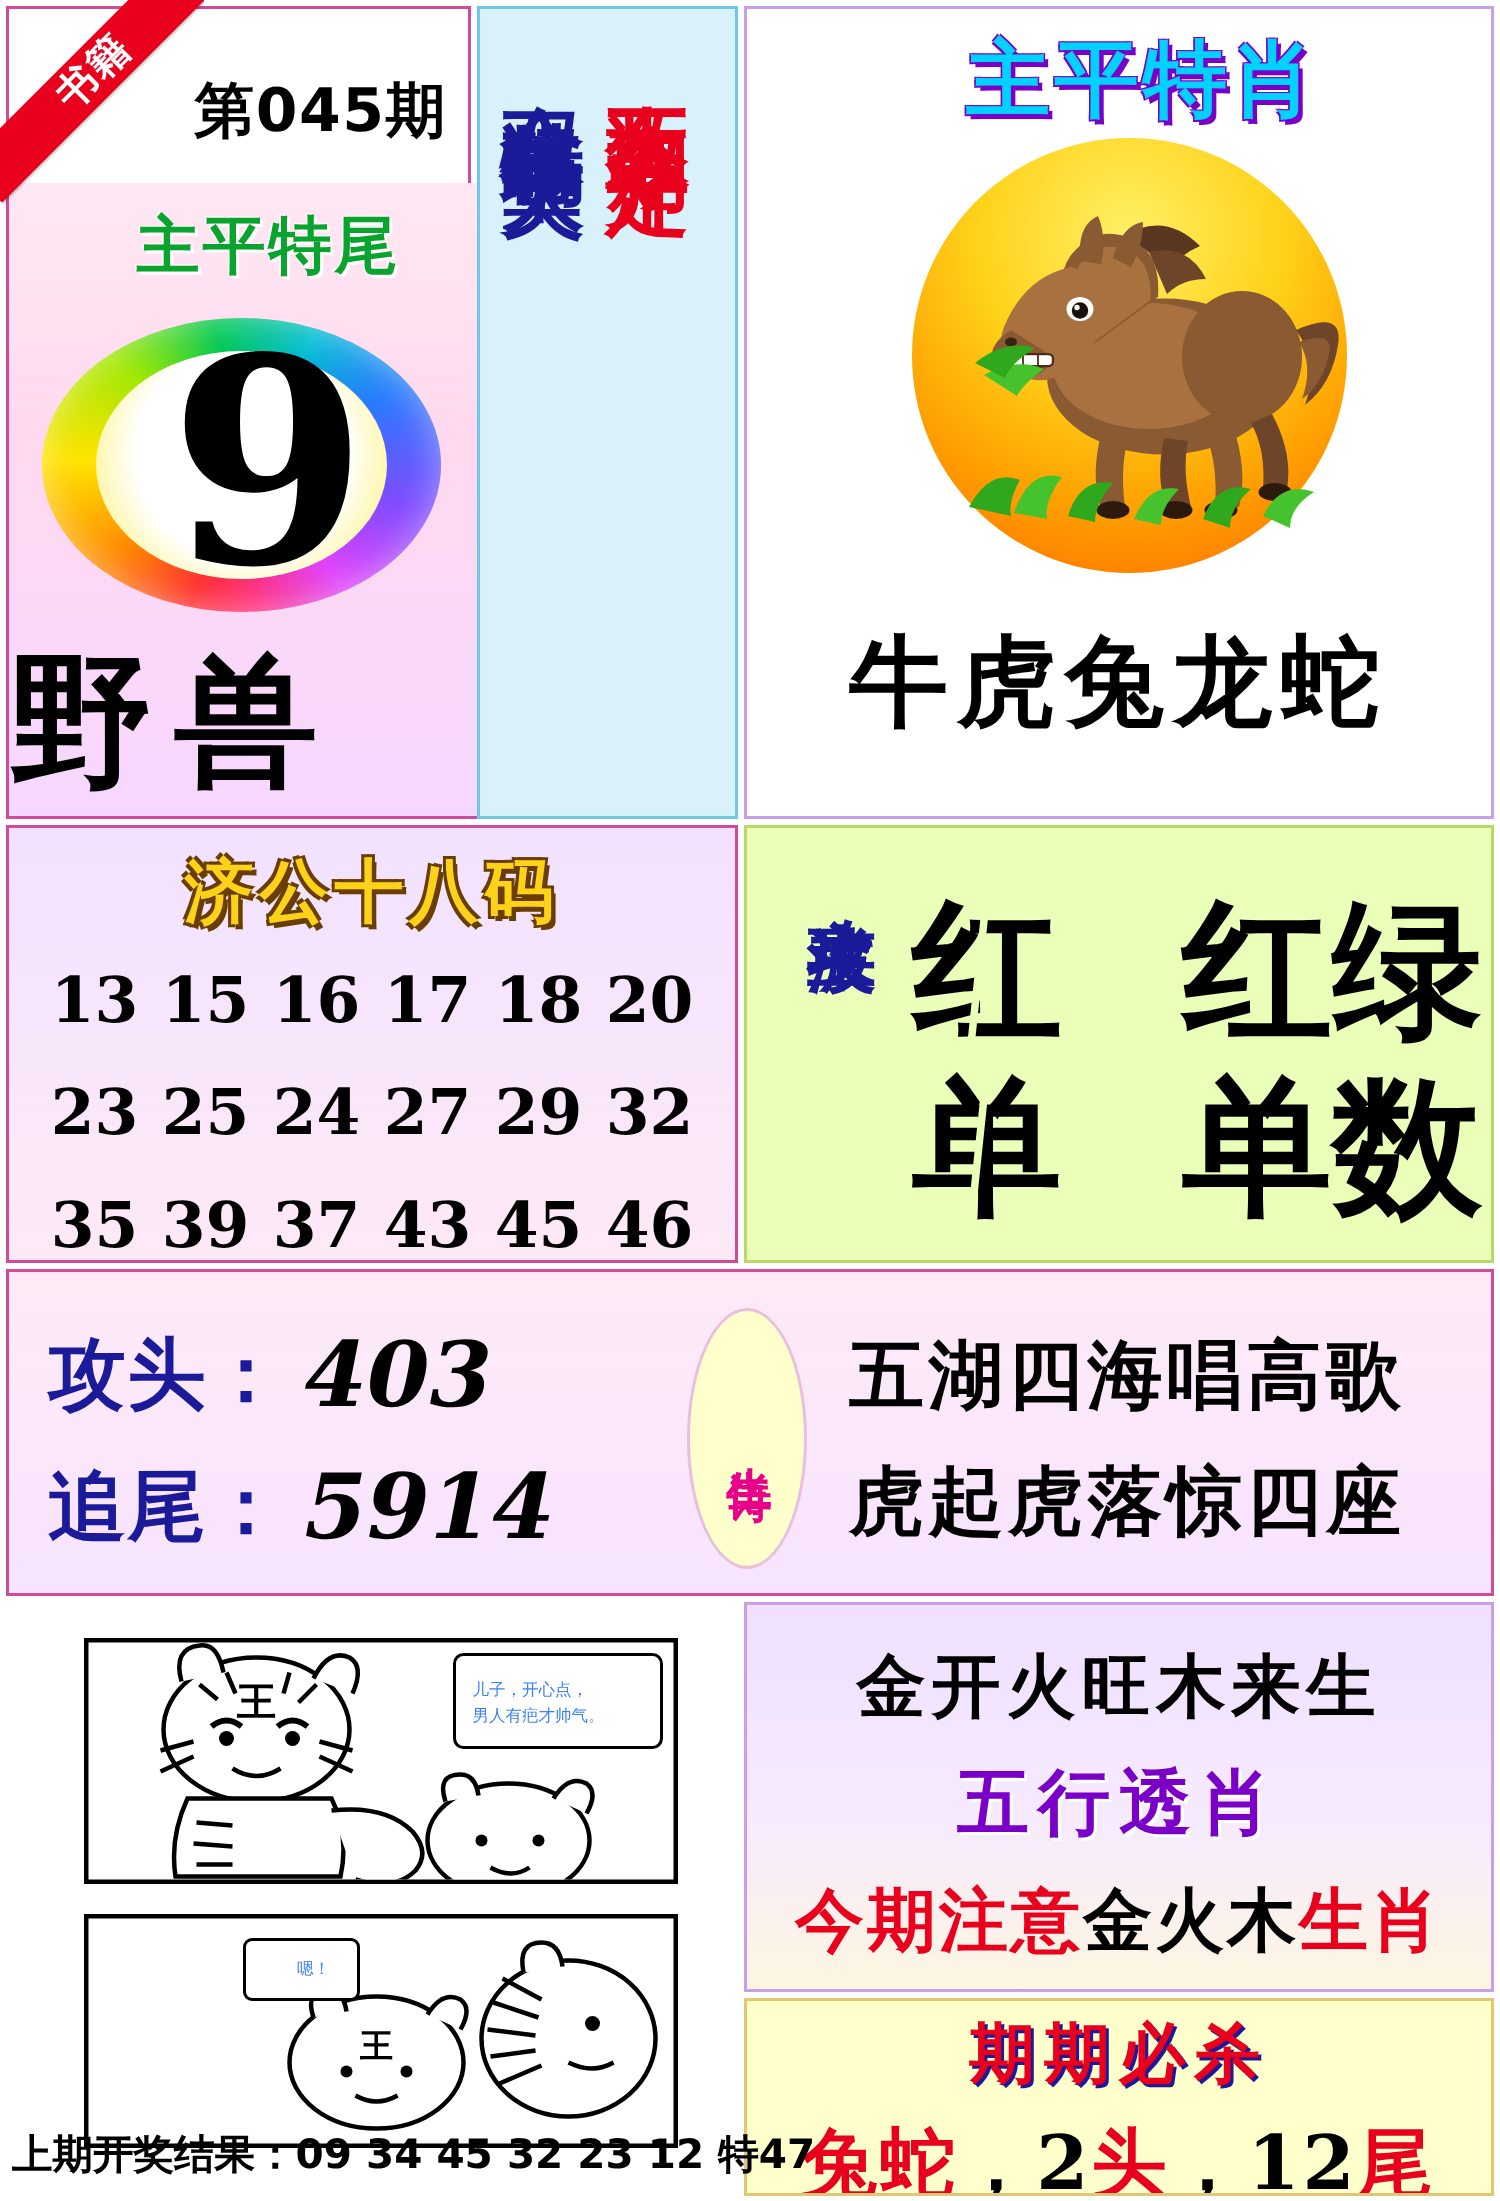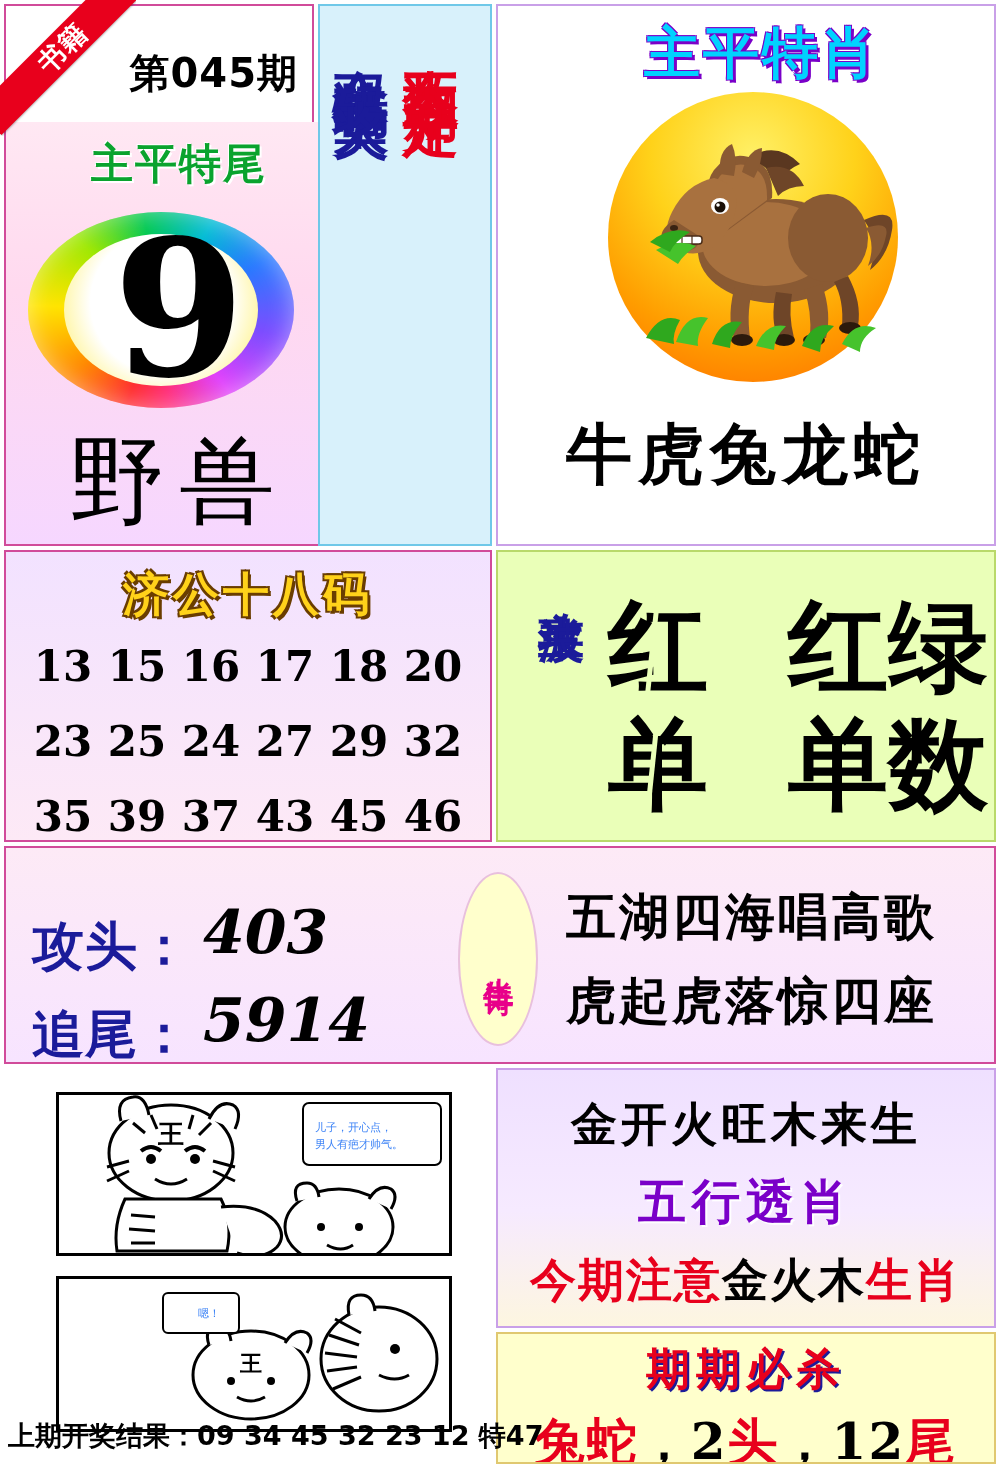--- a/index.html
+++ b/index.html
@@ -70,22 +70,22 @@
     position:absolute;left:58px;top:112px;width:194px;height:152px;
     border-radius:50%;
     background:radial-gradient(circle at 50% 45%,#ffffff 0%,#ffffff 55%,#fff6a8 78%,#ffd6e8 100%);
   }
   #tail-number{
     position:absolute;left:0;right:0;top:92px;text-align:center;
     font-size:190px;line-height:190px;font-weight:bold;color:#000;
     font-family:"DejaVu Serif","Liberation Serif",serif;
   }
   #tail-word{
-    position:absolute;left:0;right:0;top:296px;text-align:center;
-    font-size:96px;font-weight:normal;color:#000;letter-spacing:14px;
+    position:absolute;left:0;right:0;top:296px;
+    font-size:96px;font-weight:bold;color:#000;letter-spacing:14px;
     font-family:"DejaVu Serif","Liberation Serif",serif;
   }
 
   
   #vert-panel{
     left:318px;top:4px;width:174px;height:542px;
     background:#d8f1fb;border:2px solid #6fc8e8;
   }
   .vcol{
     position:absolute;top:18px;height:500px;
@@ -173,21 +173,20 @@
     background:linear-gradient(180deg,#fdeaf6 0%,#f7e4ff 100%);
     border:2px solid #d14b9a;
   }
   .ht-row{position:absolute;left:26px;font-size:0;}
   #ht-row1{top:34px;}
   #ht-row2{top:122px;}
   .ht-key{
     display:inline-block;font-size:52px;font-weight:bold;color:#1b1b9a;
     vertical-align:middle;letter-spacing:1px;
     font-family:"DejaVu Serif","Liberation Serif",serif;
-    margin-top:30px;
   }
   .ht-val{
     display:inline-block;font-size:60px;font-weight:bold;color:#000;
     vertical-align:middle;margin-left:12px;font-style:italic;
     font-family:"DejaVu Serif","Liberation Serif",serif;
   }
   #poem-badge{
     position:absolute;left:452px;top:24px;width:76px;height:170px;
     border-radius:50%;background:#ffffcc;border:2px solid #e8c0dd;
     display:flex;align-items:center;justify-content:center;

